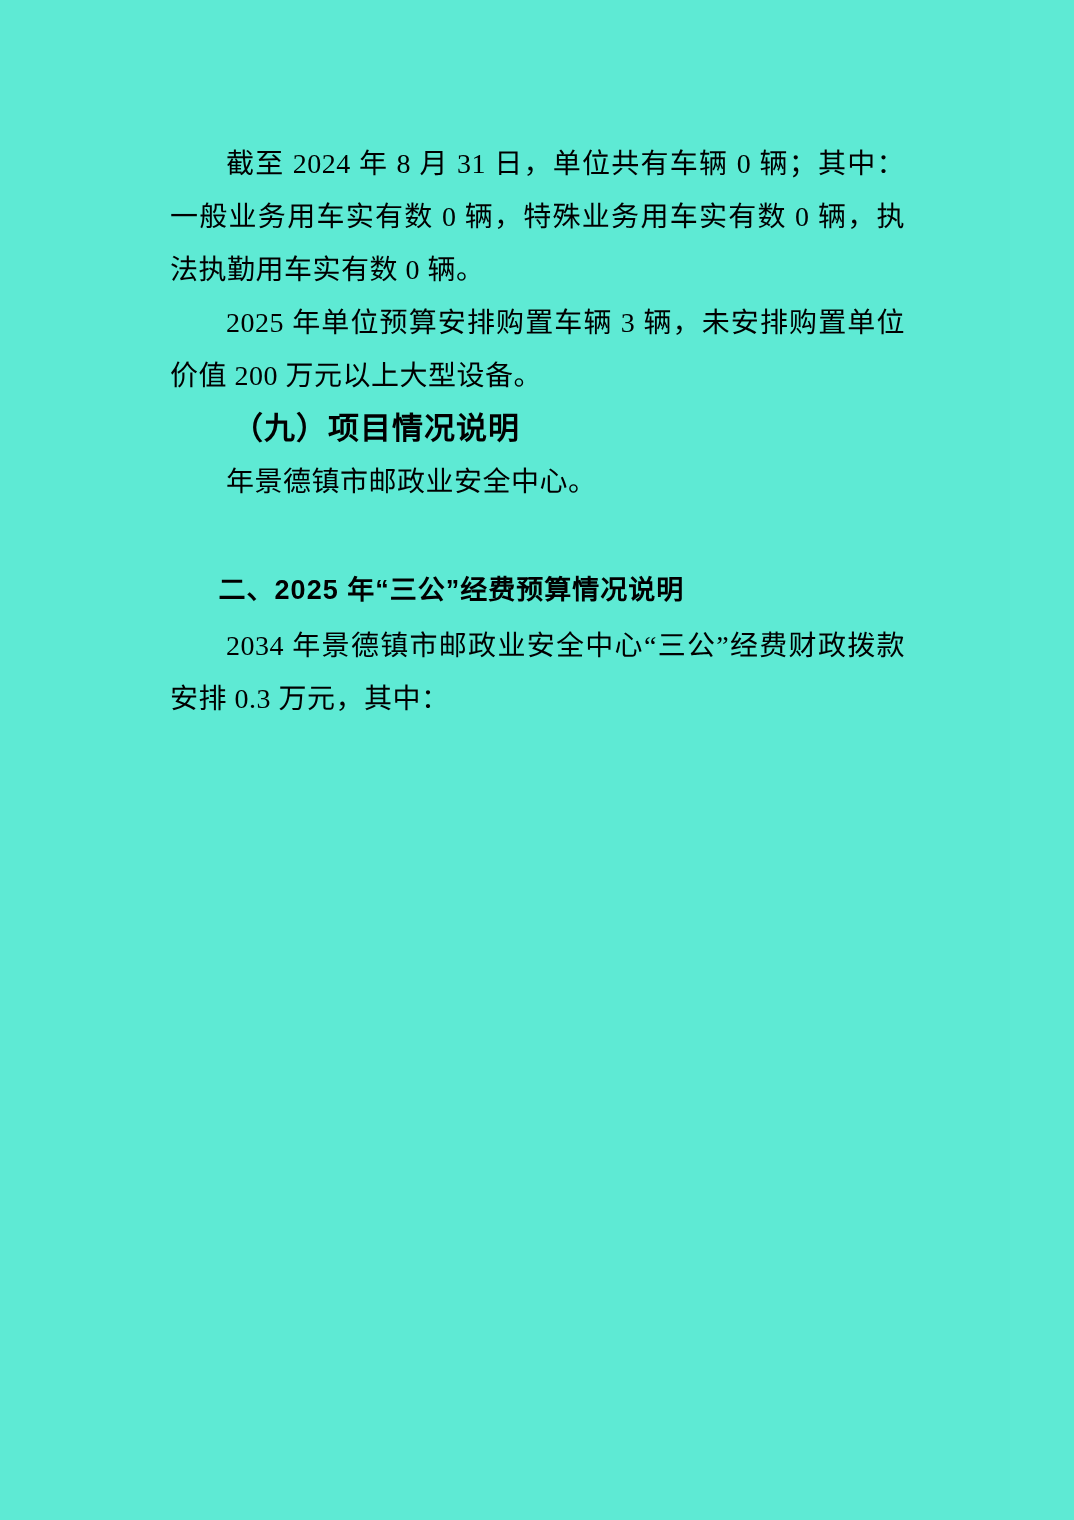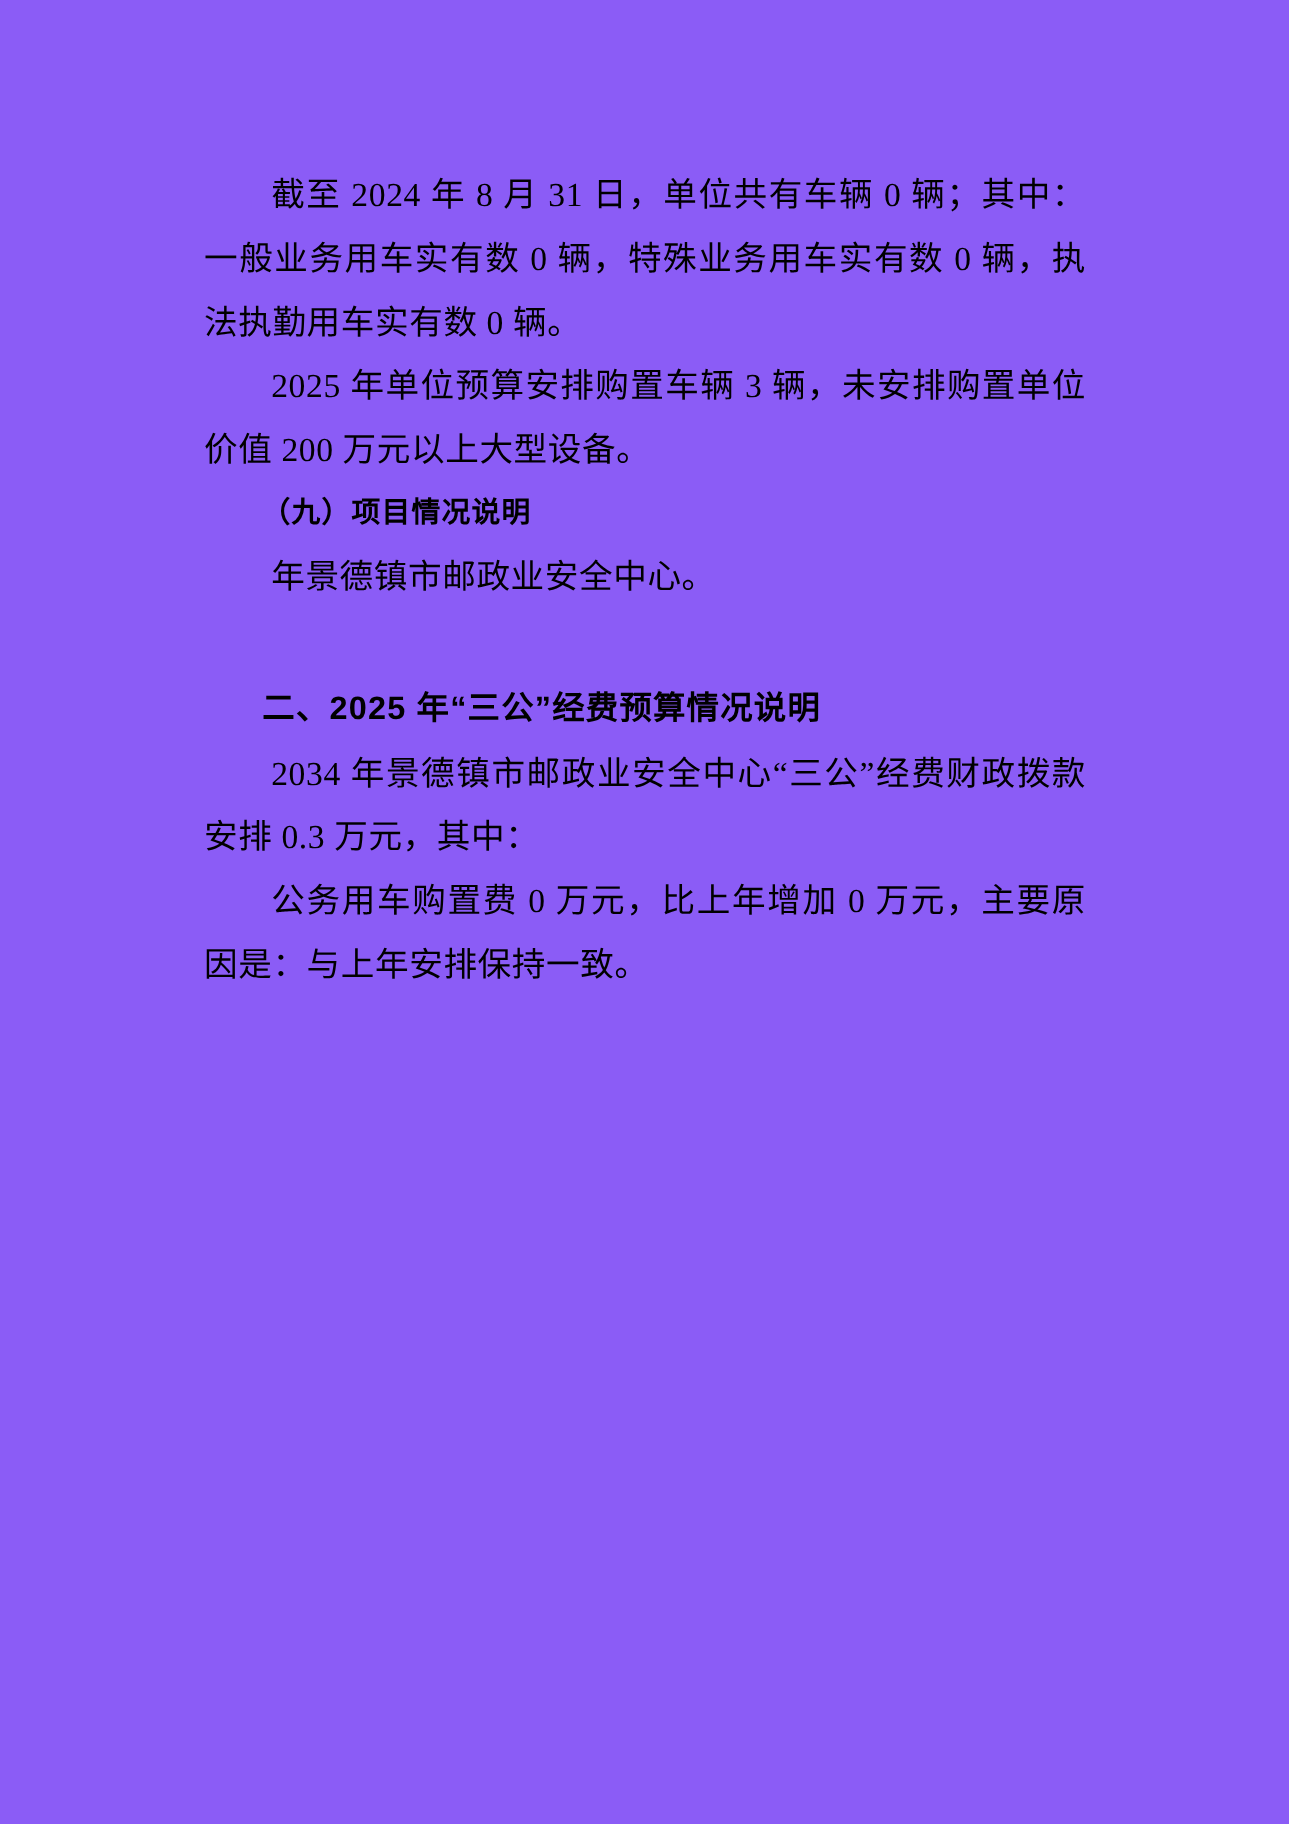--- a/index.html
+++ b/index.html
@@ -4,21 +4,21 @@
 <style>
   html, body {
     margin: 0;
     padding: 0;
     background: #ffffff;
   }
   .page {
     position: relative;
     width: 1074px;
     height: 1520px;
-    background: #8b5cf6;
+    background: #5eead4;
     overflow: hidden;
     font-family: "Liberation Serif", "DejaVu Serif", serif;
     color: #000000;
   }
   .content {
     position: absolute;
     top: 137px;
     left: 170px;
     width: 735px;
   }
@@ -27,21 +27,21 @@
     font-size: 28px;
     line-height: 53px;
     text-align: justify;
     text-justify: inter-ideograph;
     text-indent: 2em;
     letter-spacing: 0.5px;
     color: #000000;
   }
   .subheading {
     margin: 0;
-    font-size: 24px;
+    font-size: 31px;
     line-height: 53px;
     font-weight: bold;
     text-indent: 2em;
     letter-spacing: 1px;
     color: #000000;
     font-family: "Liberation Serif", "DejaVu Serif", serif;
   }
   .spacer {
     height: 53px;
   }
@@ -72,16 +72,15 @@
 
     <div class="spacer"></div>
 
     <h2 class="heading">二、2025 年“三公”经费预算情况说明</h2>
 
     <p class="para">2034 年景德镇市邮政业安全中心“三公”经费财政拨款安排 0.3 万元，其中：</p>
 
 
 
 
-    <p class="para">公务用车购置费 0 万元，比上年增加 0 万元，主要原因是：与上年安排保持一致。</p>
 
   </div>
 </div>
 
 </body></html>

